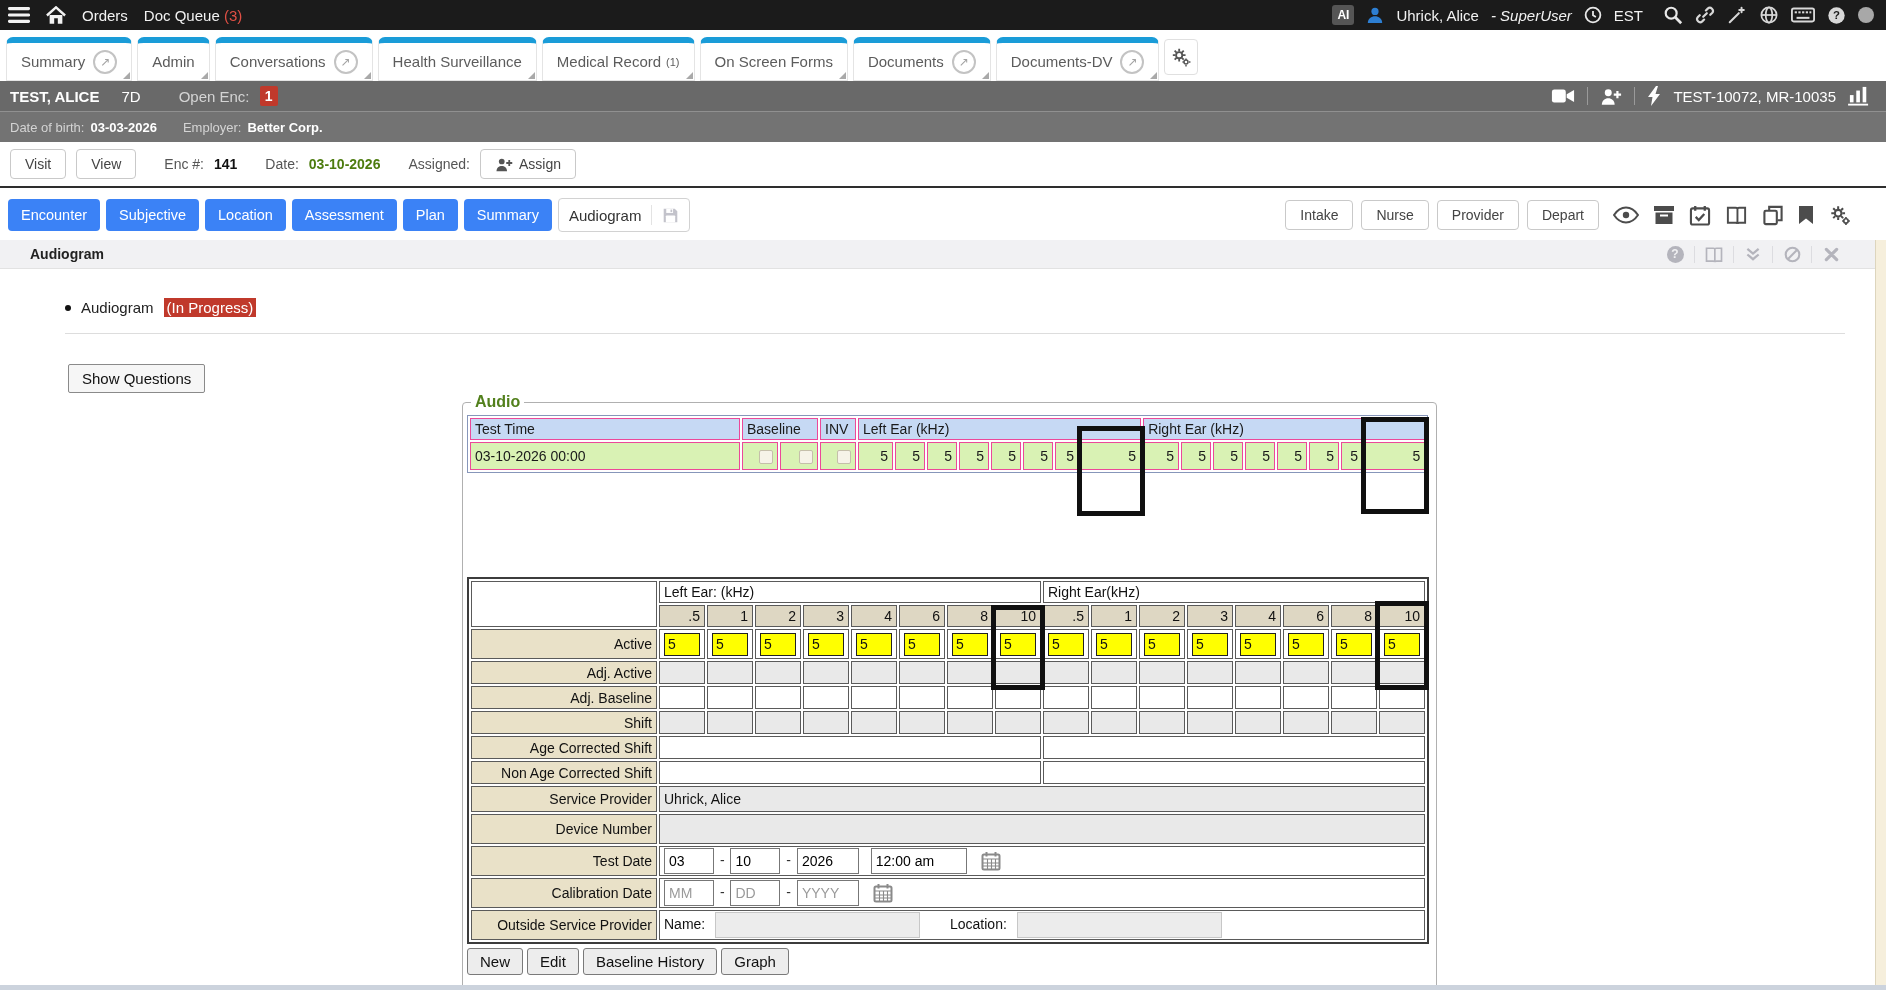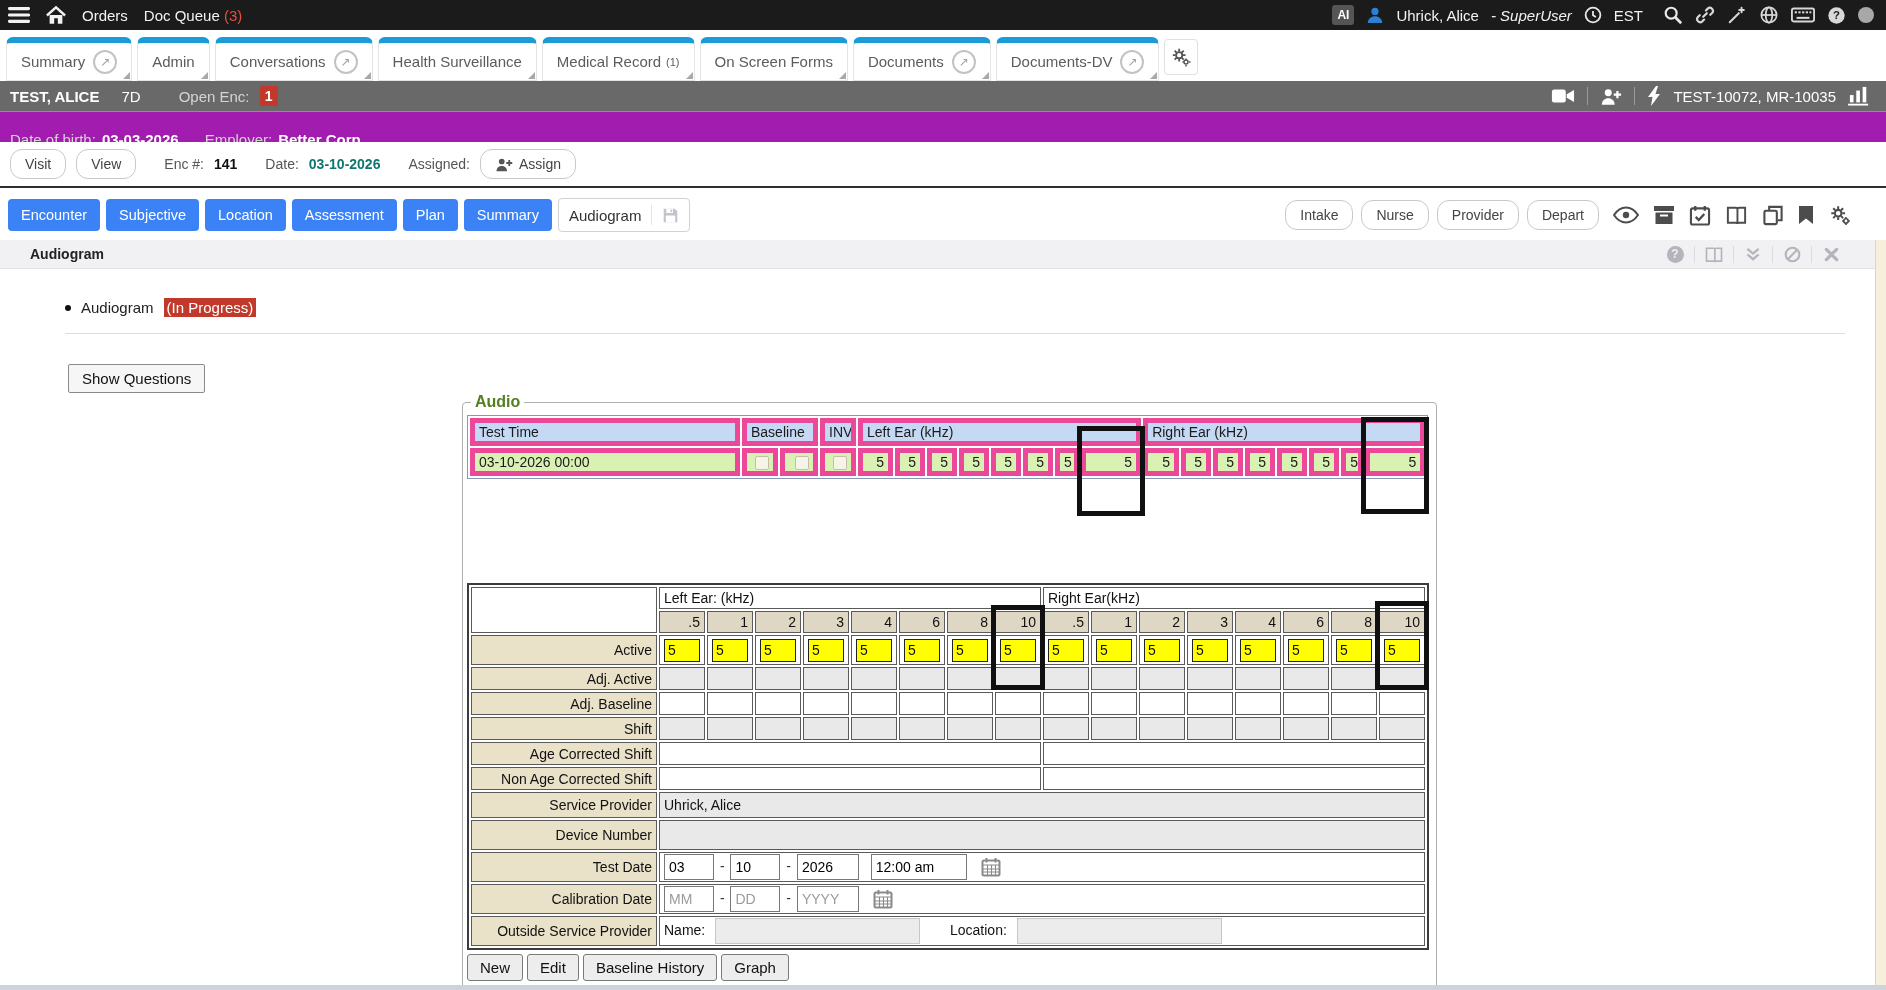--- a/index.html
+++ b/index.html
@@ -33,30 +33,30 @@
   .gear-tab{background:#fff;border:1px solid #e0e0e0;border-radius:4px;width:32px;height:34px;
        margin-top:2px;display:flex;align-items:center;justify-content:center;color:#555;}
 
   
   .pt1{top:81px;height:30px;background:#696969;color:#fff;display:flex;align-items:center;
        font-size:15px;padding:0 10px;}
   .pt1 .rgrp{margin-left:auto;display:flex;align-items:center;gap:12px;padding-right:6px;}
   .vdiv{width:1px;height:18px;background:#9a9a9a;}
   .enc-badge{background:#c0392b;color:#fff;font-weight:bold;width:18px;height:20px;
        display:flex;align-items:center;justify-content:center;border-radius:2px;font-size:14px;}
-  .pt2{top:111px;height:31px;background:#a21caf;border-top:1px solid #909090;color:#fff;
-       display:flex;align-items:center;font-size:15px;padding:12px 10px;gap:6px;}
+  .pt2{top:111px;height:31px;background:#737373;border-top:1px solid #909090;color:#fff;
+       display:flex;align-items:center;font-size:13px;padding:0 10px;gap:6px;}
   .lbl-dim{color:#d4d4d4;}
   .b{font-weight:bold;}
 
   
   .visitrow{top:142px;height:46px;background:#fff;border-bottom:2px solid #2e2e2e;
        display:flex;align-items:center;font-size:14px;color:#555;padding:0 10px;gap:10px;
        box-sizing:border-box;}
-  .wbtn{background:#fff;border:1px solid #c9c9c9;border-radius:12px;color:#444;font-size:14px;
+  .wbtn{background:#fff;border:1px solid #c9c9c9;border-radius:4px;color:#444;font-size:14px;
        padding:6px 14px;font-family:inherit;}
   .visitrow .gap{width:8px;}
 
   
   .navrow{top:190px;height:50px;background:#fff;display:flex;align-items:center;
        padding:0 8px;gap:6px;}
   .bluebtn{background:#3b82f6;color:#fff;border:none;border-radius:4px;font-size:14.5px;
        padding:8px 13px;font-family:inherit;}
   .activetab{display:flex;align-items:center;gap:10px;background:#fff;border:1px solid #d2d2d2;
        border-radius:4px;padding:6px 10px;font-size:15px;color:#333;}
@@ -85,21 +85,21 @@
       font-size:15px;color:#111;padding:5px 13px;font-family:inherit;}
 
   
   fieldset.audio{position:absolute;left:462px;top:393px;width:975px;height:680px;
       border:1px solid #b0b0b0;border-radius:4px;margin:0;padding:4px 4px;box-sizing:border-box;}
   fieldset.audio legend{color:#52801c;font-weight:bold;font-size:16px;padding:0 4px;margin-left:4px;}
 
   table{border-collapse:separate;border-spacing:2px;table-layout:fixed;}
   
   #t1{border:1px solid #8796ba;width:958px;}
-  #t1 td{border:5px solid #ec4899;background:#c6d9f4;font-size:14px;color:#1a1a1a;
+  #t1 td{border:1px solid #ec4899;background:#c6d9f4;font-size:14px;color:#1a1a1a;
       padding:1px 4px;overflow:hidden;white-space:nowrap;box-sizing:border-box;}
   #t1 tr.hdr1 td{height:22px;}
   #t1 tr.freqs td{height:24px;text-align:right;}
   #t1 tr.freqs td.lft{text-align:left;}
   #t1 tr.data td{background:#d9f2b4;height:28px;text-align:right;}
   #t1 tr.data td.lft{text-align:left;}
   #t1 td.ck{text-align:center;}
   .cb{display:inline-block;width:12px;height:12px;background:#f6f3e8;border:1px solid #c5bfaa;
       border-radius:2px;vertical-align:middle;}
 
@@ -332,21 +332,21 @@
   </div>
 
   <div class="band visitrow">
     <button class="wbtn">Visit</button>
     <button class="wbtn">View</button>
     <span class="gap"></span>
     <span>Enc #:</span>
     <span class="b" style="color:#111;">141</span>
     <span class="gap"></span>
     <span>Date:</span>
-    <span class="b" style="color:#0f766e;">03-10-2026</span>
+    <span class="b" style="color:#4d7c0f;">03-10-2026</span>
     <span class="gap"></span>
     <span>Assigned:</span>
     <button class="wbtn" style="display:flex;align-items:center;gap:6px;">
       <span class="icn">
         <svg width="18" height="15" viewBox="0 0 24 20">
             <circle cx="9" cy="6" r="3.8" fill="#555"></circle>
             <path d="M2 19c0-4.6 3.4-7 7-7s7 2.4 7 7z" fill="#555"></path>
             <path d="M19 4v8M15 8h8" stroke="#555" stroke-width="2.4"></path>
           </svg>
       </span>

